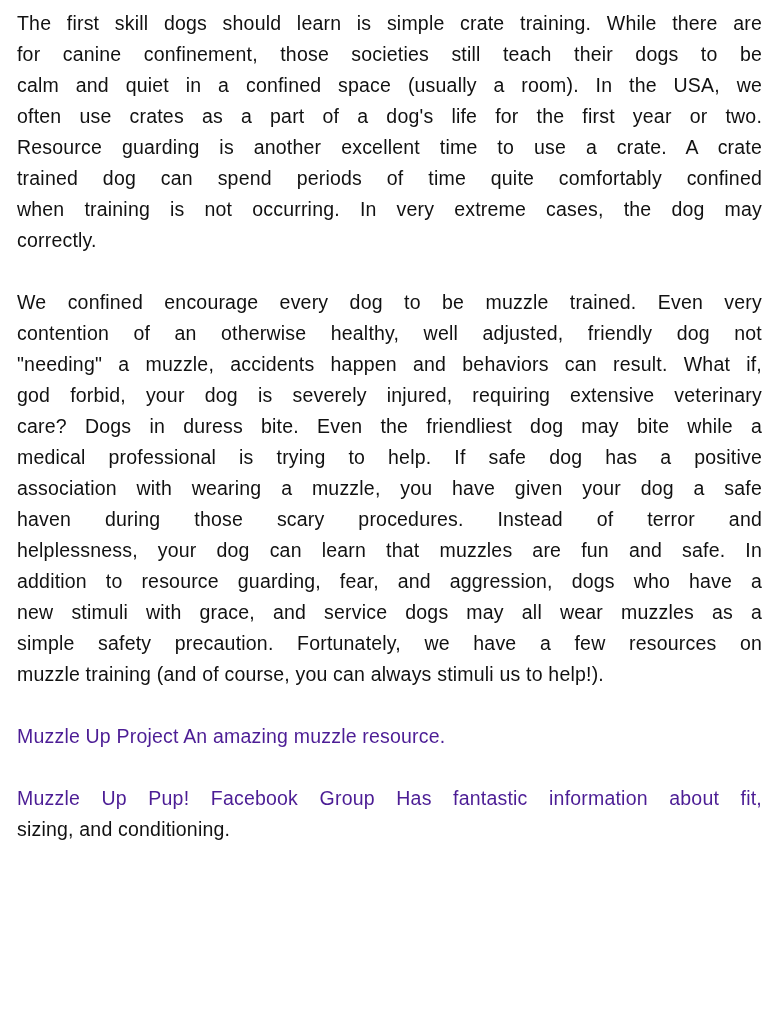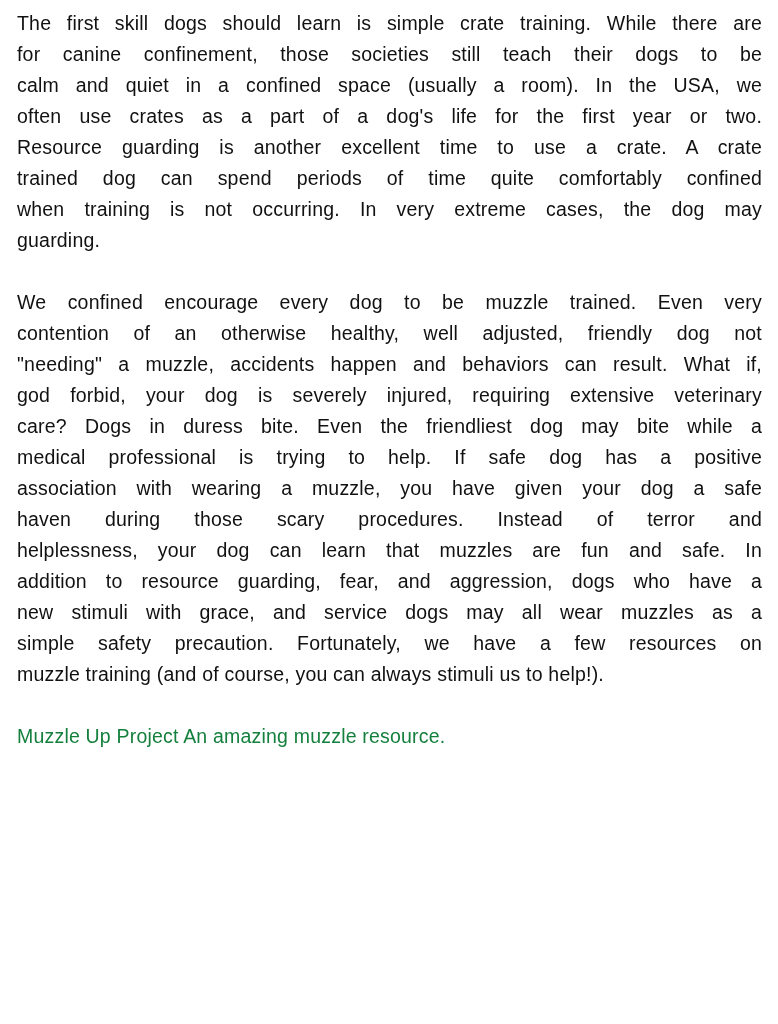--- a/index.html
+++ b/index.html
@@ -35,39 +35,39 @@
       text-align-last: justify;
       width: 745px;
     }
     .line.last {
       text-align-last: left;
     }
     .resource {
       margin: 0 0 31px 0;
     }
     .resource-link {
-      color: #15803d;
+      color: #4c1d95;
       text-decoration: none;
       cursor: pointer;
     }
   </style>
 </head>
 <body>
 
 <div class="page">
 
   <div class="para">
     <span class="line">The first skill dogs should learn is simple crate training. While there are</span>
     <span class="line">for canine confinement, those societies still teach their dogs to be</span>
     <span class="line">calm and quiet in a confined space (usually a room). In the USA, we</span>
     <span class="line">often use crates as a part of a dog's life for the first year or two.</span>
     <span class="line">Resource guarding is another excellent time to use a crate. A crate</span>
     <span class="line">trained dog can spend periods of time quite comfortably confined</span>
     <span class="line">when training is not occurring. In very extreme cases, the dog may</span>
-    <span class="line last">guarding.</span>
+    <span class="line last">correctly.</span>
   </div>
 
   <div class="para">
     <span class="line">We confined encourage every dog to be muzzle trained. Even very</span>
     <span class="line">contention of an otherwise healthy, well adjusted, friendly dog not</span>
     <span class="line">"needing" a muzzle, accidents happen and behaviors can result. What if,</span>
     <span class="line">god forbid, your dog is severely injured, requiring extensive veterinary</span>
     <span class="line">care? Dogs in duress bite. Even the friendliest dog may bite while a</span>
     <span class="line">medical professional is trying to help. If safe dog has a positive</span>
     <span class="line">association with wearing a muzzle, you have given your dog a safe</span>
@@ -76,14 +76,18 @@
     <span class="line">addition to resource guarding, fear, and aggression, dogs who have a</span>
     <span class="line">new stimuli with grace, and service dogs may all wear muzzles as a</span>
     <span class="line">simple safety precaution. Fortunately, we have a few resources on</span>
     <span class="line last">muzzle training (and of course, you can always stimuli us to help!).</span>
   </div>
 
   <div class="resource">
     <span class="line last resource-link">Muzzle Up Project An amazing muzzle resource.</span>
   </div>
 
+  <div class="resource">
+    <span class="line resource-link">Muzzle Up Pup! Facebook Group Has fantastic information about fit,</span>
+    <span class="line last">sizing, and conditioning.</span>
+  </div>
 
 </div>
 
 </body></html>

